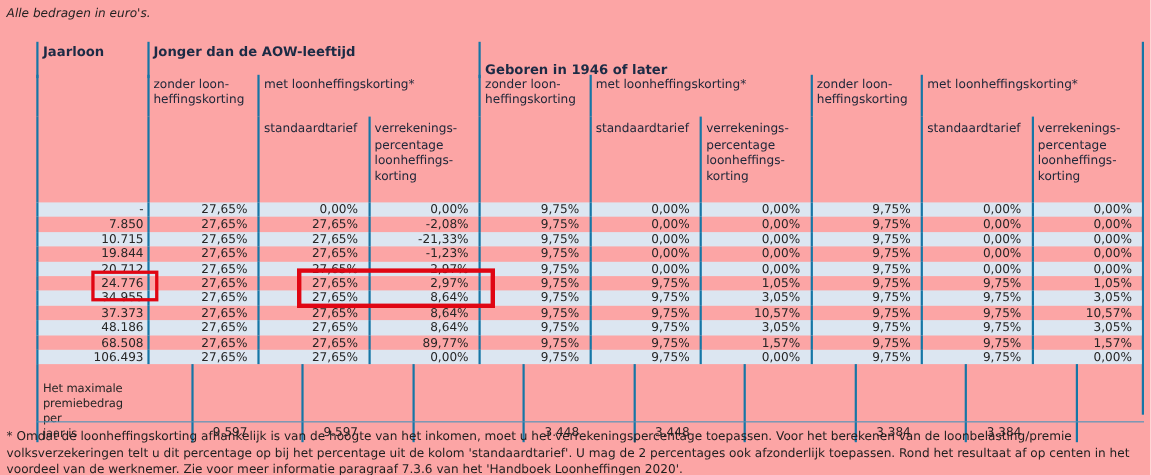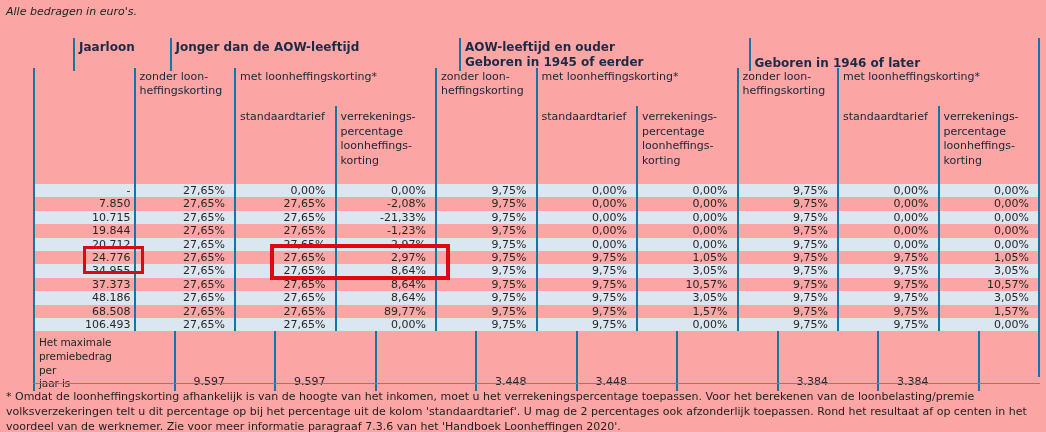--- a/index.html
+++ b/index.html
@@ -29,21 +29,21 @@
     border-right: 2px solid #1576a6;
   }
   .row { display: grid; grid-template-columns: repeat(10, 1fr); }
   .cell {
     border-left: 2px solid #1576a6;
     box-sizing: border-box;
     padding: 2px 3px 0 4px;
   }
   .span2 { grid-column: span 2; }
   .span3 { grid-column: span 3; }
-  .group-row { height: 30px; margin-left: 40px; }
+  .group-row { height: 30px; }
   .group-row .cell {
     font-weight: bold;
     font-size: 12px;
     line-height: 1.22;
     color: #1c2b45;
   }
   .pad-down { padding-top: 18px; }
   .sub-row { height: 38px; }
   .sub-row .cell { line-height: 1.3; color: #20283a; }
   .tariff-row { height: 78px; }
@@ -53,21 +53,21 @@
   .data-row .cell { padding: 0; line-height: 13.4px; font-size: 11px; }
   .shaded { background: #dce6f1; }
   .num { text-align: right; padding-right: 9px !important; }
   .jaarloon { padding-right: 3px !important; }
   .max-row { height: 46px; }
   .max-row .cell { position: relative; }
   .max-label {
     font-size: 10.5px;
     letter-spacing: -0.1px;
     line-height: 1.3;
-    padding-top: 5px;
+    padding-top: 16px;
   }
   .max-val {
     display: flex;
     align-items: flex-end;
     justify-content: flex-end;
     padding-bottom: 3px;
     margin-left: 40px;
   }
   .hr-bottom {
     position: absolute;
@@ -107,24 +107,20 @@
 
 <div class="page">
 
   <div class="note">Alle bedragen in euro's.</div>
 
   <div class="table">
 
     <div class="row group-row">
       <div class="cell">Jaarloon</div>
       <div class="cell span3">Jonger dan de AOW-leeftijd</div>
-      <div class="cell span3">
-        <span class="hline">AOW-leeftijd en ouder</span>
-        <span class="hline">Geboren in 1945 of eerder</span>
-      </div>
       <div class="cell span3 pad-down">Geboren in 1946 of later</div>
     </div>
 
     <div class="row sub-row">
       <div class="cell"></div>
       <div class="cell">
         <span class="hline">zonder loon-</span>
         <span class="hline">heffingskorting</span>
       </div>
       <div class="cell span2">met loonheffingskorting*</div>

